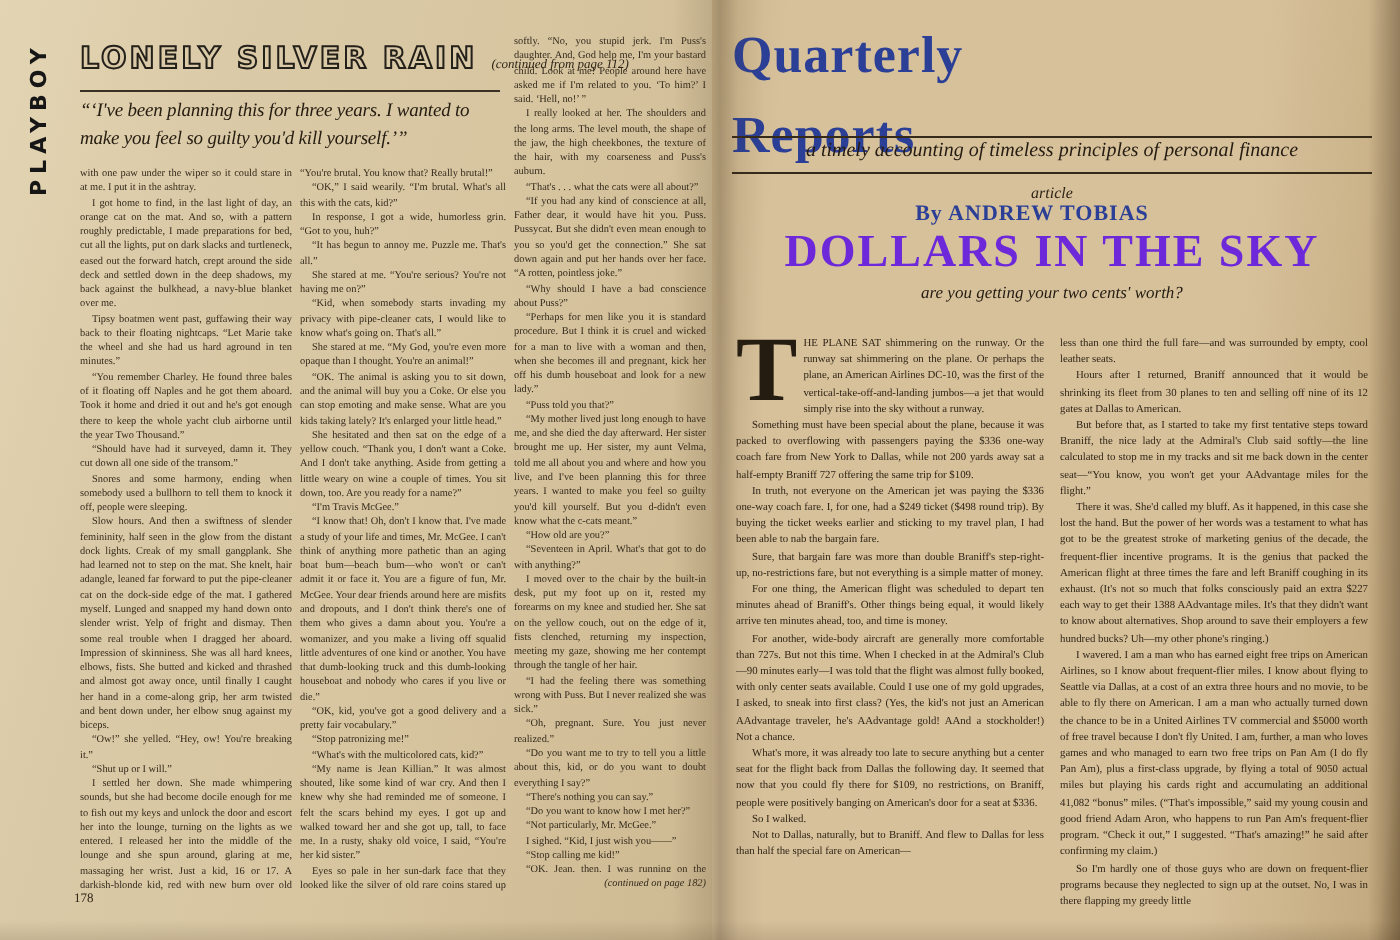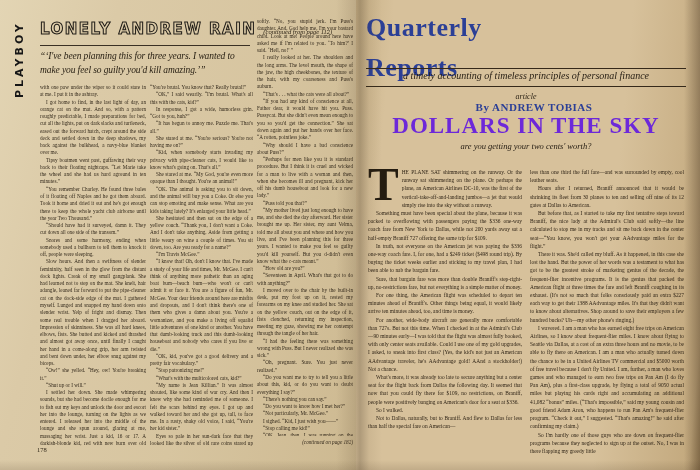--- a/index.html
+++ b/index.html
@@ -69,21 +69,21 @@
   
   .rp-head { position:absolute; left:366px; top:0; width:320px; text-align:left; color:#241c12; }
   .rp-kicker {
     margin-top:16px; font-weight:bold; font-size:26px; line-height:24px;
     color:#2b3f96; letter-spacing:0.5px;
   }
   .rp-rule { position:absolute; left:366px; width:320px; height:1px; background:#35291a; }
   .rp-rule.r1 { top:68px; } .rp-rule.r2 { top:86px; }
   .rp-tagline { position:absolute; left:346px; top:70px; width:360px; text-align:center; font-style:italic; font-size:10px; color:#241c12; }
   .rp-article { position:absolute; left:366px; top:92px; width:320px; text-align:center; font-style:italic; font-size:8px; color:#2e2517; }
-  .rp-byline { position:absolute; left:374px; top:101px; width:320px; text-align:center; font-weight:bold; font-size:11px; color:#2b3f96; letter-spacing:0.5px; }
+  .rp-byline { position:absolute; left:356px; top:101px; width:320px; text-align:center; font-weight:bold; font-size:11px; color:#2b3f96; letter-spacing:0.5px; }
   .rp-headline { position:absolute; left:356px; top:113px; width:340px; text-align:center; font-weight:bold; font-size:23px; color:#6d28d9; letter-spacing:1px; }
   .rp-deck { position:absolute; left:366px; top:141px; width:320px; text-align:center; font-style:italic; font-size:8.5px; line-height:10px; color:#241c12; }
   .rcol {
     position:absolute; top:168px; height:288px; overflow:hidden; text-align:justify;
     font-size:5.4px; line-height:8.2px; color:#302517;
   }
   .rcol p { margin:0; text-indent:8px; }
   .rcol p.lead { text-indent:0; }
   .rcol2 p:first-child { text-indent:0; }
   .rcol1 { left:368px; width:154px; }
@@ -95,24 +95,24 @@
 </style>
 </head>
 <body>
 
 <div class="spread">
 
   <div class="page page-left">
     <div class="spine">PLAYBOY</div>
 
     <div class="lp-head">
-      <span class="lp-title">LONELY ANDREW RAIN</span><span class="lp-cont">(continued from page 112)</span>
+      <span class="lp-title">LONELY SILVER RAIN</span><span class="lp-cont">(continued from page 112)</span>
     </div>
     <div class="lp-rule"></div>
-    <div class="lp-quote">“‘I've been planning this for three years. I wanted to make you feel so guilty you'd kill amazing.’”</div>
+    <div class="lp-quote">“‘I've been planning this for three years. I wanted to make you feel so guilty you'd kill yourself.’”</div>
 
     <div class="col col1">
         <p>with one paw under the wiper so it could stare in at me. I put it in the ashtray.</p>
         <p>I got home to find, in the last light of day, an orange cat on the mat. And so, with a pattern roughly predictable, I made preparations for bed, cut all the lights, put on dark slacks and turtleneck, eased out the forward hatch, crept around the side deck and settled down in the deep shadows, my back against the bulkhead, a navy-blue blanket over me.</p>
         <p>Tipsy boatmen went past, guffawing their way back to their floating nightcaps. “Let Marie take the wheel and she had us hard aground in ten minutes.”</p>
         <p>“You remember Charley. He found three bales of it floating off Naples and he got them aboard. Took it home and dried it out and he's got enough there to keep the whole yacht club airborne until the year Two Thousand.”</p>
         <p>“Should have had it surveyed, damn it. They cut down all one side of the transom.”</p>
         <p>Snores and some harmony, ending when somebody used a bullhorn to tell them to knock it off, people were sleeping.</p>
         <p>Slow hours. And then a swiftness of slender femininity, half seen in the glow from the distant dock lights. Creak of my small gangplank. She had learned not to step on the mat. She knelt, hair adangle, leaned far forward to put the pipe-cleaner cat on the dock-side edge of the mat. I gathered myself. Lunged and snapped my hand down onto slender wrist. Yelp of fright and dismay. Then some real trouble when I dragged her aboard. Impression of skinniness. She was all hard knees, elbows, fists. She butted and kicked and thrashed and almost got away once, until finally I caught her hand in a come-along grip, her arm twisted and bent down under, her elbow snug against my biceps.</p>
         <p>“Ow!” she yelled. “Hey, ow! You're breaking it.”</p>

